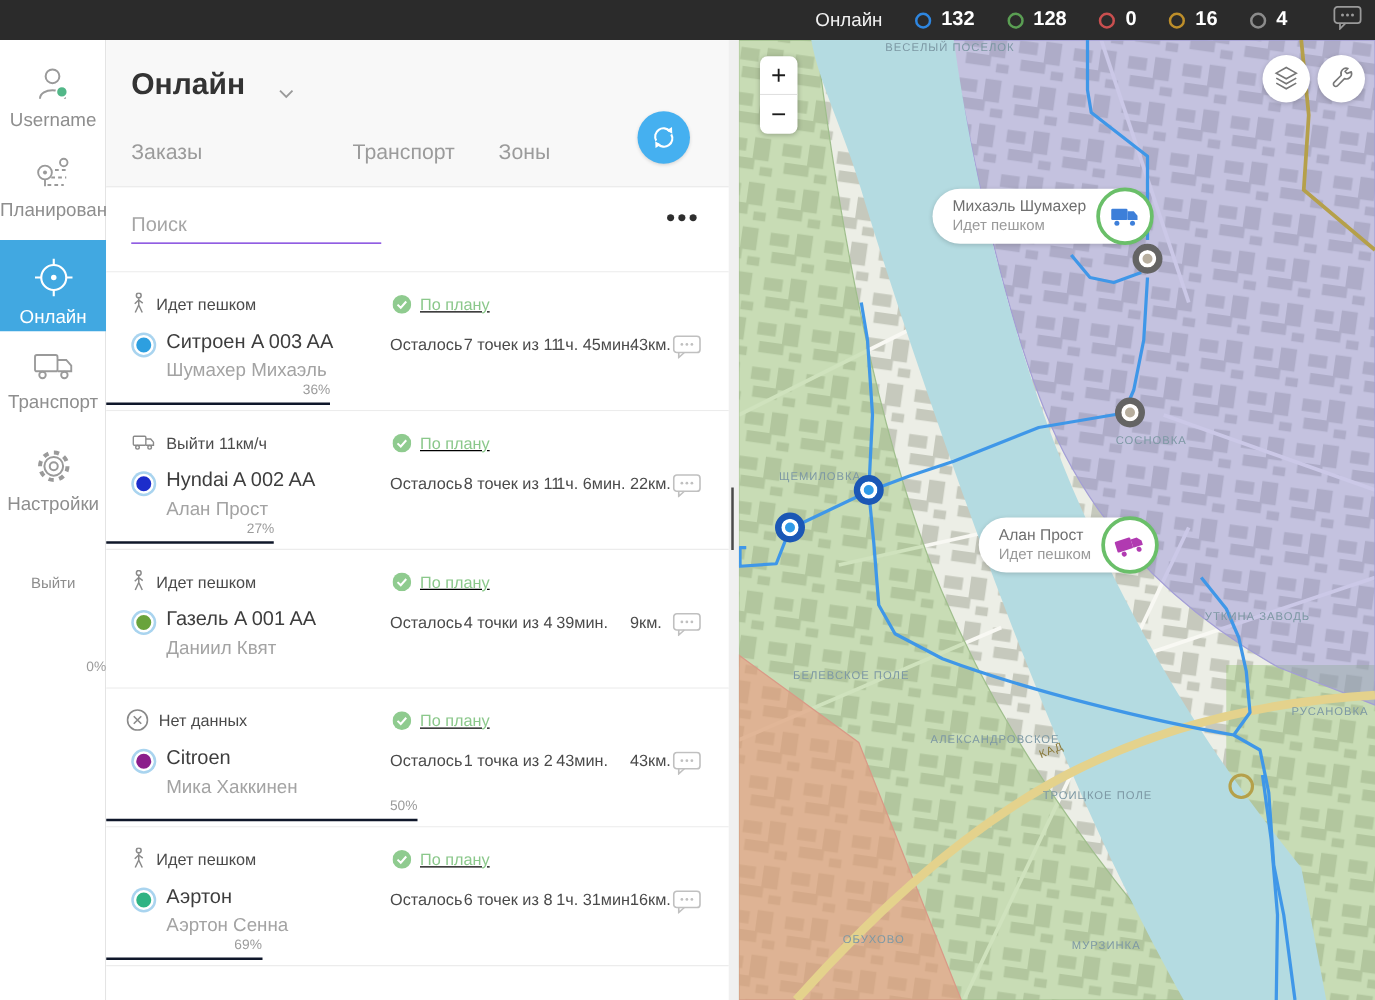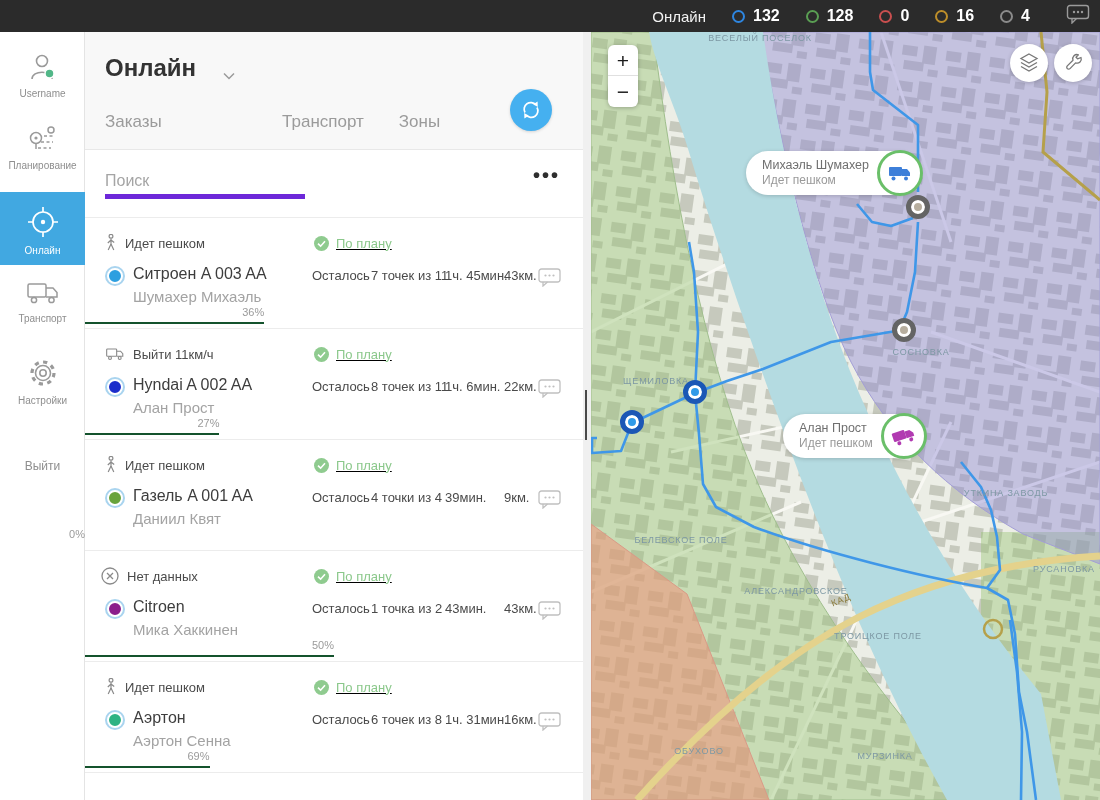--- a/index.html
+++ b/index.html
@@ -12,61 +12,61 @@
   #topbar .bar-title { margin-left:auto; font-size:15px; color:#f2f2f2; }
   .stat { display:flex; align-items:center; margin-left:26px; }
   .stat-circle { width:13px; height:13px; border-radius:50%; border:2px solid #888; margin-right:8px; }
   .stat-num { font-size:16px; font-weight:bold; color:#fff; }
   #topbar .bar-chat { margin-left:36px; margin-right:10px; }
 
   
   #sidebar { position:absolute; left:0; top:32px; width:85px; height:768px; background:#fff;
     border-right:1px solid #e4e4e4; }
   .side-item { position:absolute; left:0; width:85px; text-align:center; color:#8e8e8e; cursor:pointer; }
-  .side-item .s-label { font-size:10px; display:block; margin-top:6px; }
+  .side-item .s-label { font-size:15px; display:block; margin-top:6px; }
   .side-item svg { display:block; margin:0 auto; }
   .side-item.active { background:#41a8e1; color:#fff; padding-top:13px; }
 
   
   #panel { position:absolute; left:85px; top:32px; width:498px; height:768px; background:#fff; }
   #panel-header { position:absolute; left:0; top:0; width:498px; height:118px; background:#f8f8f8;
     border-bottom:1px solid #e8e8e8; }
   #panel-title { position:absolute; left:20px; top:22px; font-size:24px; font-weight:bold; color:#333; }
   #title-chevron { position:absolute; left:138px; top:34px; color:#9a9a9a; }
   #tabs { position:absolute; left:0; top:80px; height:38px; display:flex; padding-left:20px; gap:35px; }
   .tab { font-size:17px; color:#9b9b9b; padding-bottom:14px; cursor:pointer; }
   .tab.active { color:#a16207; border-bottom:3px solid #45a9e6;margin-top:40px; }
   #refresh-btn { position:absolute; left:425px; top:57px; width:42px; height:42px; border-radius:50%;
     background:#45b0f0; display:flex; align-items:center; justify-content:center; cursor:pointer;
     box-shadow:0 1px 3px rgba(0,0,0,.15); }
 
   #search-row { position:absolute; left:0; top:118px; width:498px; height:68px; background:#fff;
     border-bottom:1px solid #ececec; }
   #search-input { position:absolute; left:20px; top:18px; width:200px; border:none;
-    border-bottom:5px solid #6d28d9; font-size:16px; color:#444; padding:4px 0; outline:none; background:transparent; }
+    border-bottom:1px solid #6d28d9; font-size:16px; color:#444; padding:4px 0; outline:none; background:transparent; }
   #search-input::placeholder { color:#a5a5a5; }
   #list-menu { position:absolute; left:448px; top:14px; font-size:20px; letter-spacing:2px;
     color:#2e2e2e; font-weight:bold; cursor:pointer; }
 
   #list { position:absolute; left:0; top:186px; width:498px; }
   .item { position:relative; width:498px; height:111px; border-bottom:1px solid #ececec; background:#fff; }
   .st-row { position:absolute; left:20px; top:16px; display:flex; align-items:center; height:18px; }
   .st-text { font-size:13px; color:#4a4a4a; margin-left:8px; }
   .plan { position:absolute; left:229px; top:16px; display:flex; align-items:center; height:18px;text-decoration:underline; }
   .plan-text { font-size:13px; color:#8bc88b; margin-left:7px; }
   .dot { position:absolute; left:22px; top:50px; width:16px; height:16px; border-radius:50%;
     border:2px solid #fff; box-shadow:0 0 0 2px #a9d4ef; }
   .veh { position:absolute; left:48px; top:47px; font-size:16px; color:#3d3d3d; }
   .drv { position:absolute; left:48px; top:70px; font-size:15px; color:#a3a3a3; }
   .m-rem  { position:absolute; left:227px; top:50px; font-size:13px; color:#4a4a4a; }
   .m-pts  { position:absolute; left:286px; top:50px; font-size:13px; color:#4a4a4a; }
   .m-time { position:absolute; left:360px; top:50px; font-size:13px; color:#4a4a4a; }
   .m-dist { position:absolute; left:419px; top:50px; font-size:13px; color:#4a4a4a; }
   .row-chat { position:absolute; left:453px; top:50px; cursor:pointer; }
-  .prog { position:absolute; left:0; bottom:4px; height:2px; background:#14532d; }
+  .prog { position:absolute; left:0; bottom:4px; height:2px; background:#0f172a; }
   .prog-label { position:absolute; right:0; top:-16px; font-size:11px; color:#9b9b9b; white-space:nowrap; }
 
   
   #gap-strip { position:absolute; left:583px; top:32px; width:8px; height:768px; background:#f0f0f0; }
   #scroll-handle { position:absolute; left:2px; top:358px; width:2px; height:50px; background:#4a4a4a; }
 
   
   #map { position:absolute; left:591px; top:32px; width:509px; height:768px; overflow:hidden; background:#e9ebe3; }
   .map-label { position:absolute; font-size:9px; letter-spacing:.8px; color:#7d98a4; white-space:nowrap;
     transform:translate(-50%,-50%); text-transform:uppercase; }

